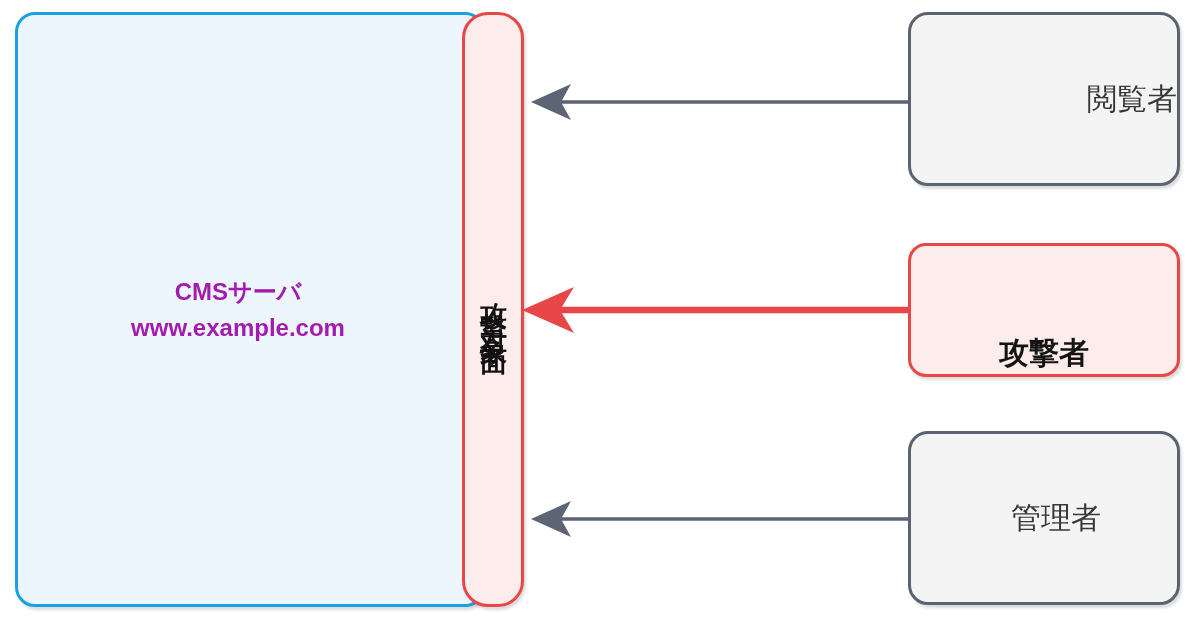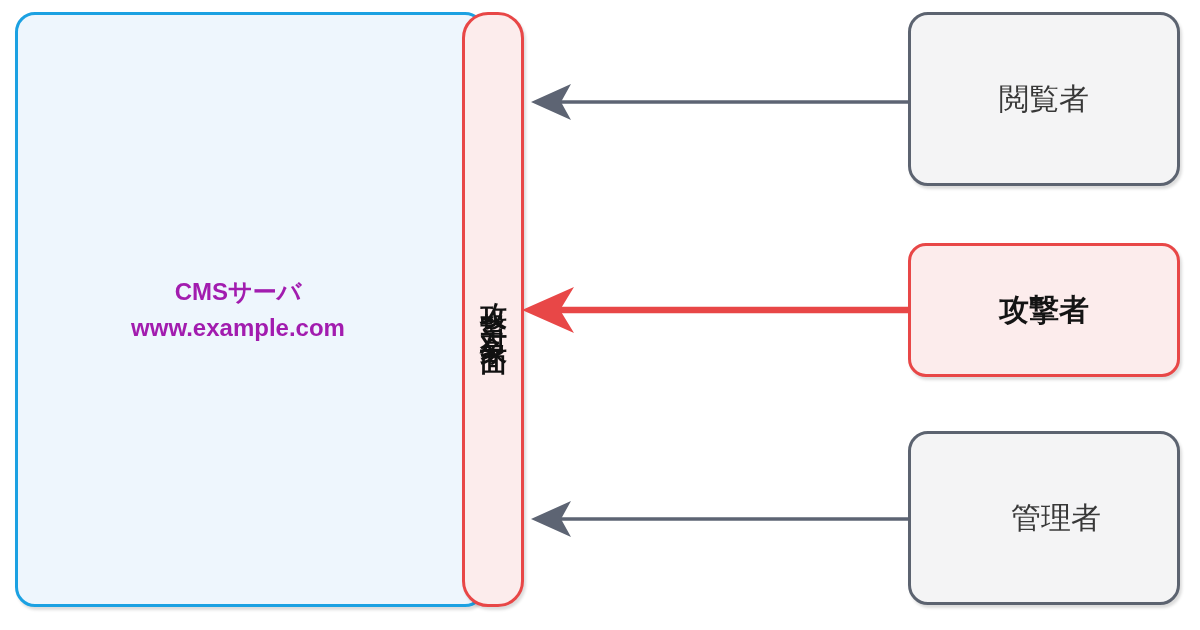--- a/index.html
+++ b/index.html
@@ -69,27 +69,28 @@
     width: 272px;
     background: #f4f4f5;
     border: 3px solid #5c6370;
     border-radius: 20px;
     z-index: 1;
   }
   .actor-label {
     font-size: 30px;
     color: #383838;
   }
-  .actor.viewer { top: 12px; height: 174px; }
+  .actor.viewer { top: 12px; height: 174px; justify-content: flex-end; }
   .actor.attacker {
     top: 243px;
     height: 134px;
     background: #fcecec;
     border-color: #e84747;
     border-radius: 18px;
+    align-items: flex-end;
   }
   .actor.attacker .actor-label {
     font-weight: bold;
     color: #141414;
   }
   .actor.admin { top: 431px; height: 174px; padding-left: 24px; }
   
   .arrows {
     position: absolute;
     left: 0;

